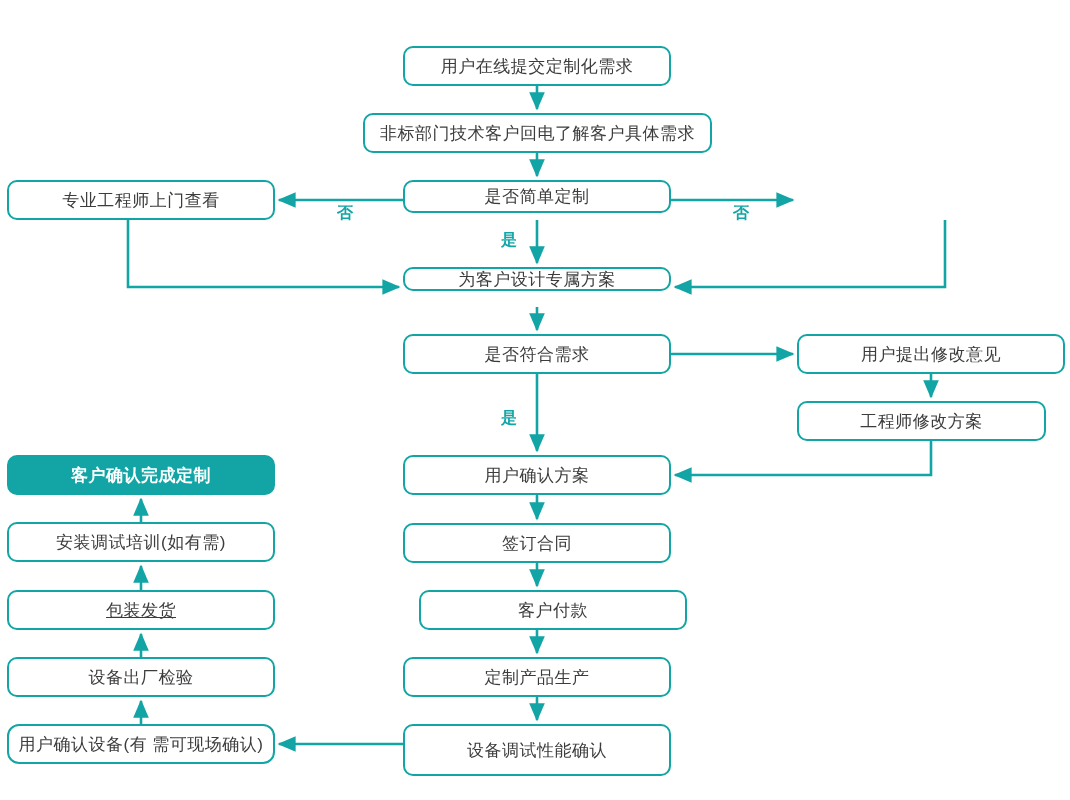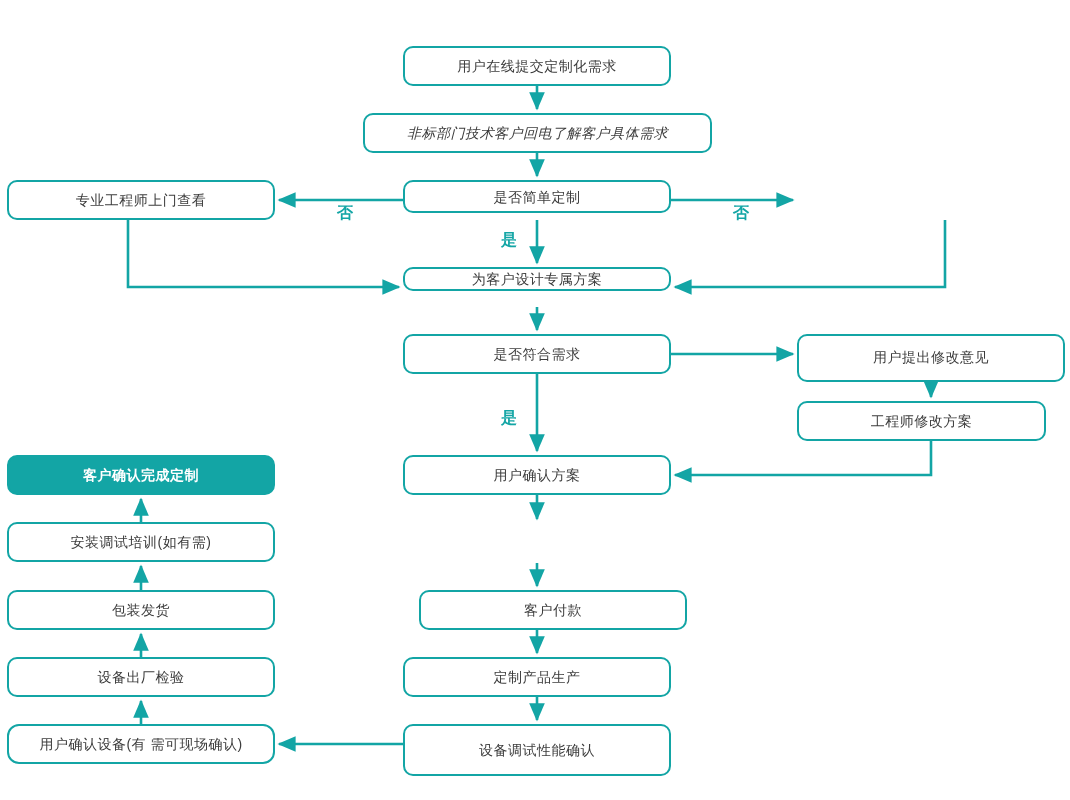--- a/index.html
+++ b/index.html
@@ -25,21 +25,21 @@
     height: 800px;
     pointer-events: none;
   }
   .node {
     position: absolute;
     box-sizing: border-box;
     border: 2px solid #13a5a5;
     border-radius: 10px;
     background: #ffffff;
     color: #3c3c3c;
-    font-size: 14px;
+    font-size: 17px;
     line-height: 1;
     display: flex;
     align-items: center;
     justify-content: center;
     text-align: center;
     white-space: nowrap;
     letter-spacing: 0.5px;
   }
   .node.filled {
     background: #13a5a5;
@@ -108,45 +108,46 @@
       <path d="M141,657 L141,634"></path>
 
       <path d="M141,590 L141,566"></path>
 
       <path d="M141,522 L141,499"></path>
     </g>
   </svg>
 
   <div class="node" style="left:403px;top:46px;width:268px;height:40px;">用户在线提交定制化需求</div>
 
-  <div class="node" style="left:363px;top:113px;width:349px;height:40px;font-style:italic;">非标部门技术客户回电了解客户具体需求</div>
+  <div class="node" style="left:363px;top:113px;width:349px;height:40px;">非标部门技术客户回电了解客户具体需求</div>
 
   <div class="node" style="left:403px;top:180px;width:268px;height:33px;">是否简单定制</div>
 
   <div class="node" style="left:7px;top:180px;width:268px;height:40px;">专业工程师上门查看</div>
 
 
   <div class="node" style="left:403px;top:267px;width:268px;height:24px;">为客户设计专属方案</div>
 
   <div class="node" style="left:403px;top:334px;width:268px;height:40px;">是否符合需求</div>
 
-  <div class="node" style="left:797px;top:334px;width:268px;height:48px;font-family:Liberation Serif, serif;">用户提出修改意见</div>
+  <div class="node" style="left:797px;top:334px;width:268px;height:40px;font-family:Liberation Serif, serif;">用户提出修改意见</div>
 
   <div class="node" style="left:797px;top:401px;width:249px;height:40px;">工程师修改方案</div>
 
   <div class="node" style="left:403px;top:455px;width:268px;height:40px;">用户确认方案</div>
 
   <div class="node filled" style="left:7px;top:455px;width:268px;height:40px;">客户确认完成定制</div>
 
+  <div class="node" style="left:403px;top:523px;width:268px;height:40px;">签订合同</div>
 
   <div class="node" style="left:7px;top:522px;width:268px;height:40px;">安装调试培训(如有需)</div>
 
   <div class="node" style="left:403px;top:590px;width:268px;height:40px;margin-left:16px;">客户付款</div>
 
-  <div class="node" style="left:7px;top:590px;width:268px;height:40px;">包装发货</div>
+  <div class="node" style="left:7px;top:590px;width:268px;height:40px;text-decoration:underline;">包装发货</div>
 
   <div class="node" style="left:403px;top:657px;width:268px;height:40px;">定制产品生产</div>
 
   <div class="node" style="left:7px;top:657px;width:268px;height:40px;">设备出厂检验</div>
 
   <div class="node" style="left:403px;top:724px;width:268px;height:52px;">设备调试性能确认</div>
 
   <div class="node" style="left:7px;top:724px;width:268px;height:40px;border-radius:12px;">用户确认设备(有 需可现场确认)</div>
 
   <div class="edge-label" style="left:337px;top:205px;">否</div>

